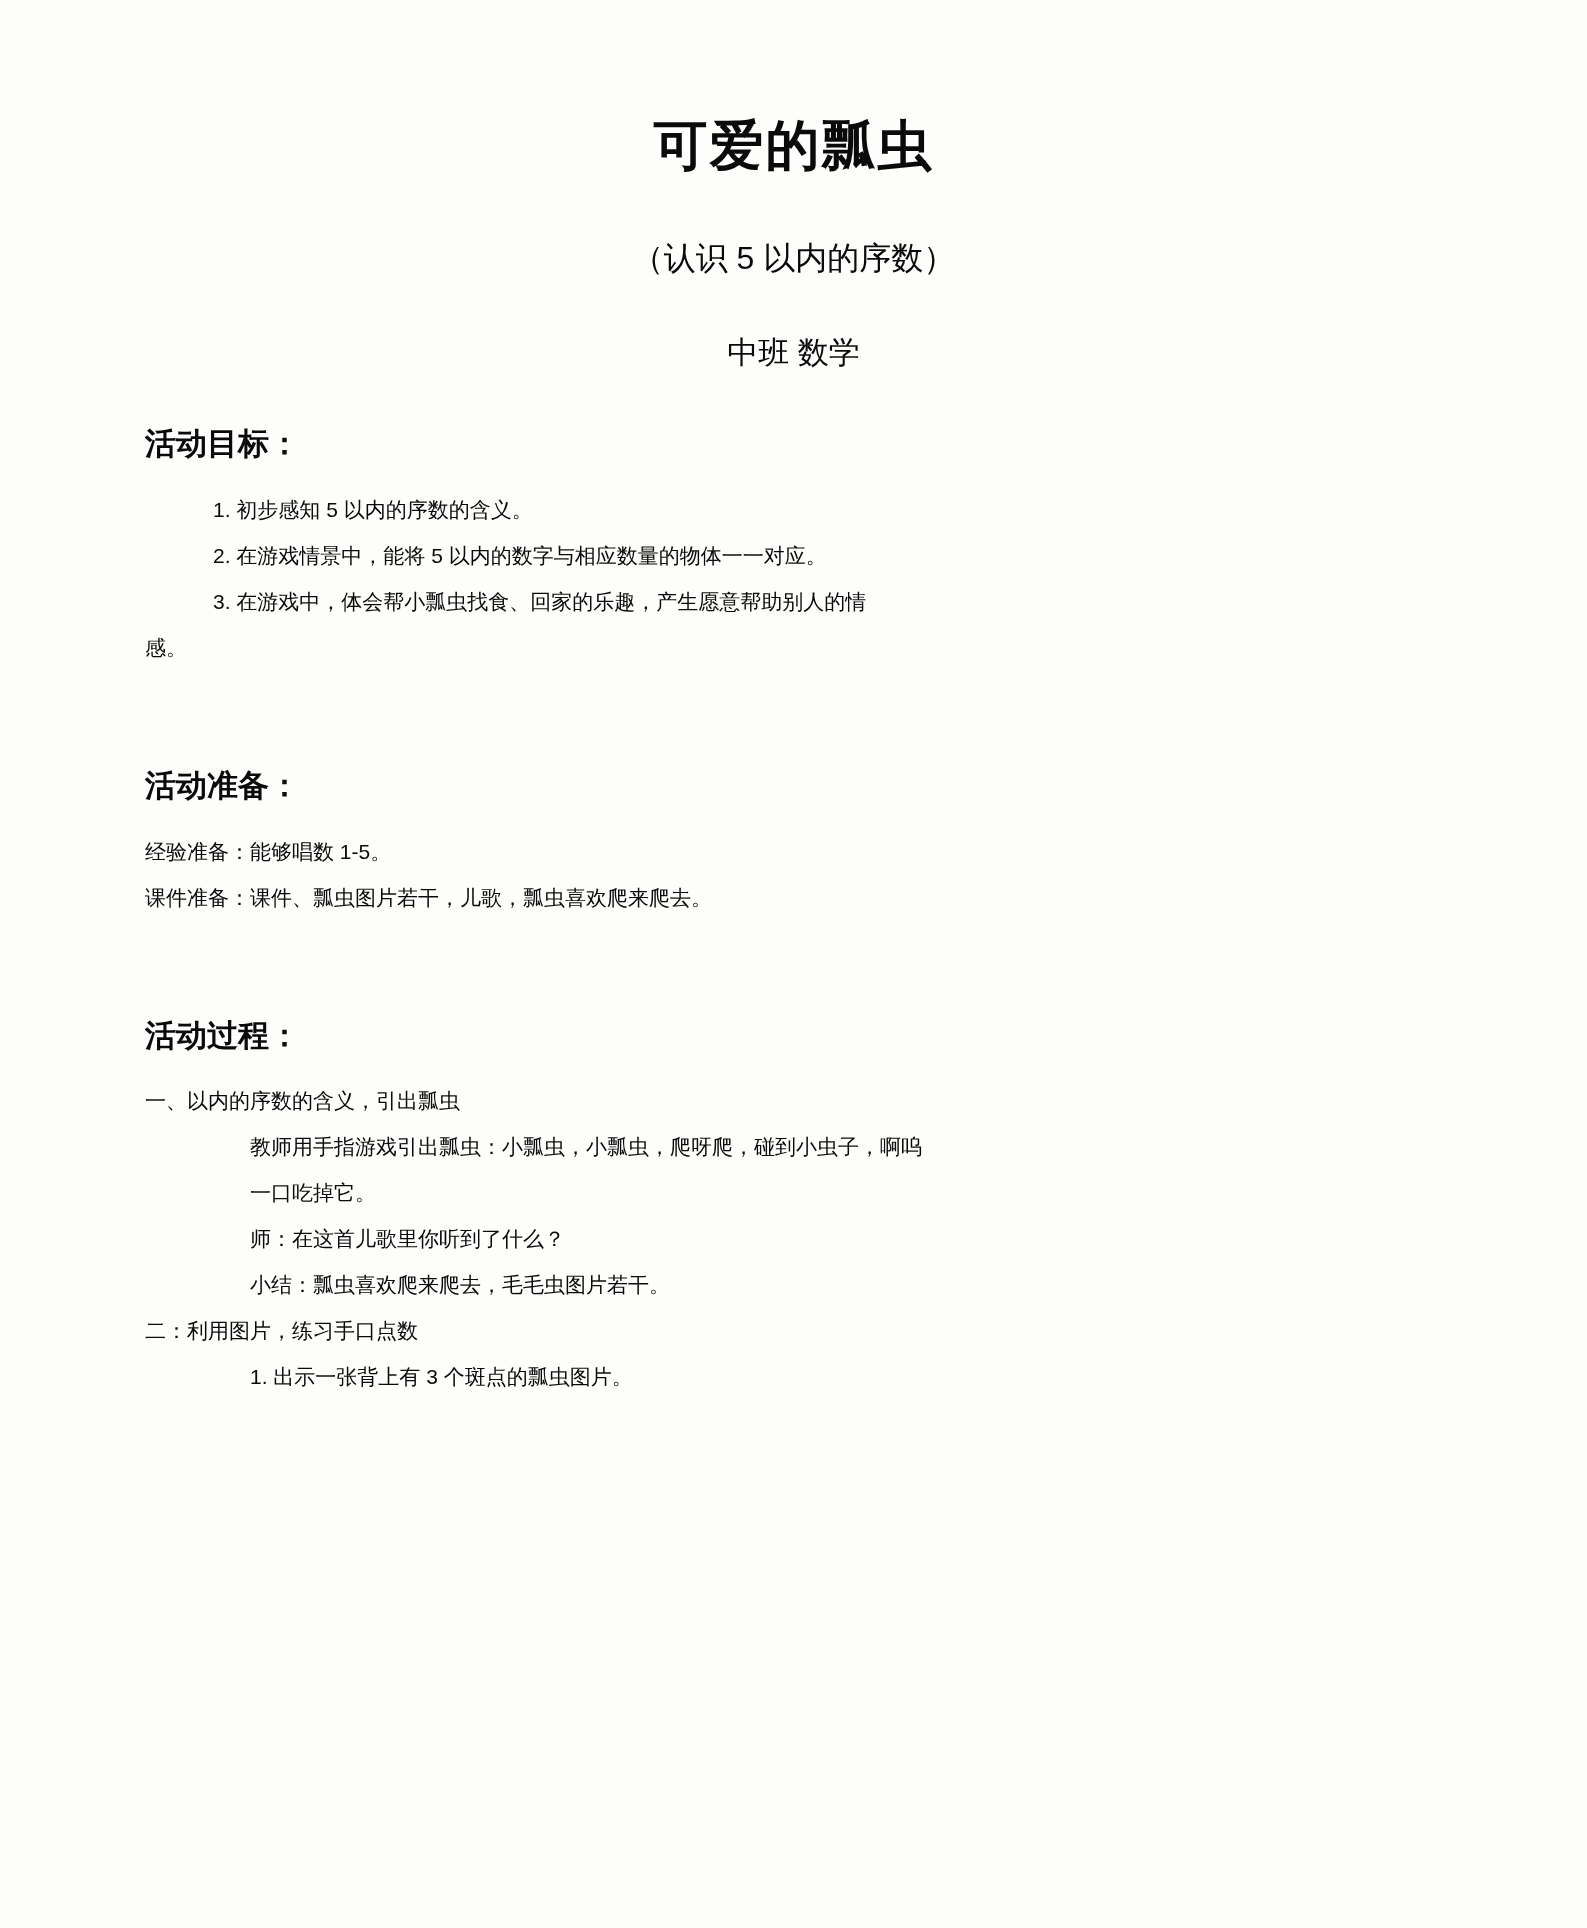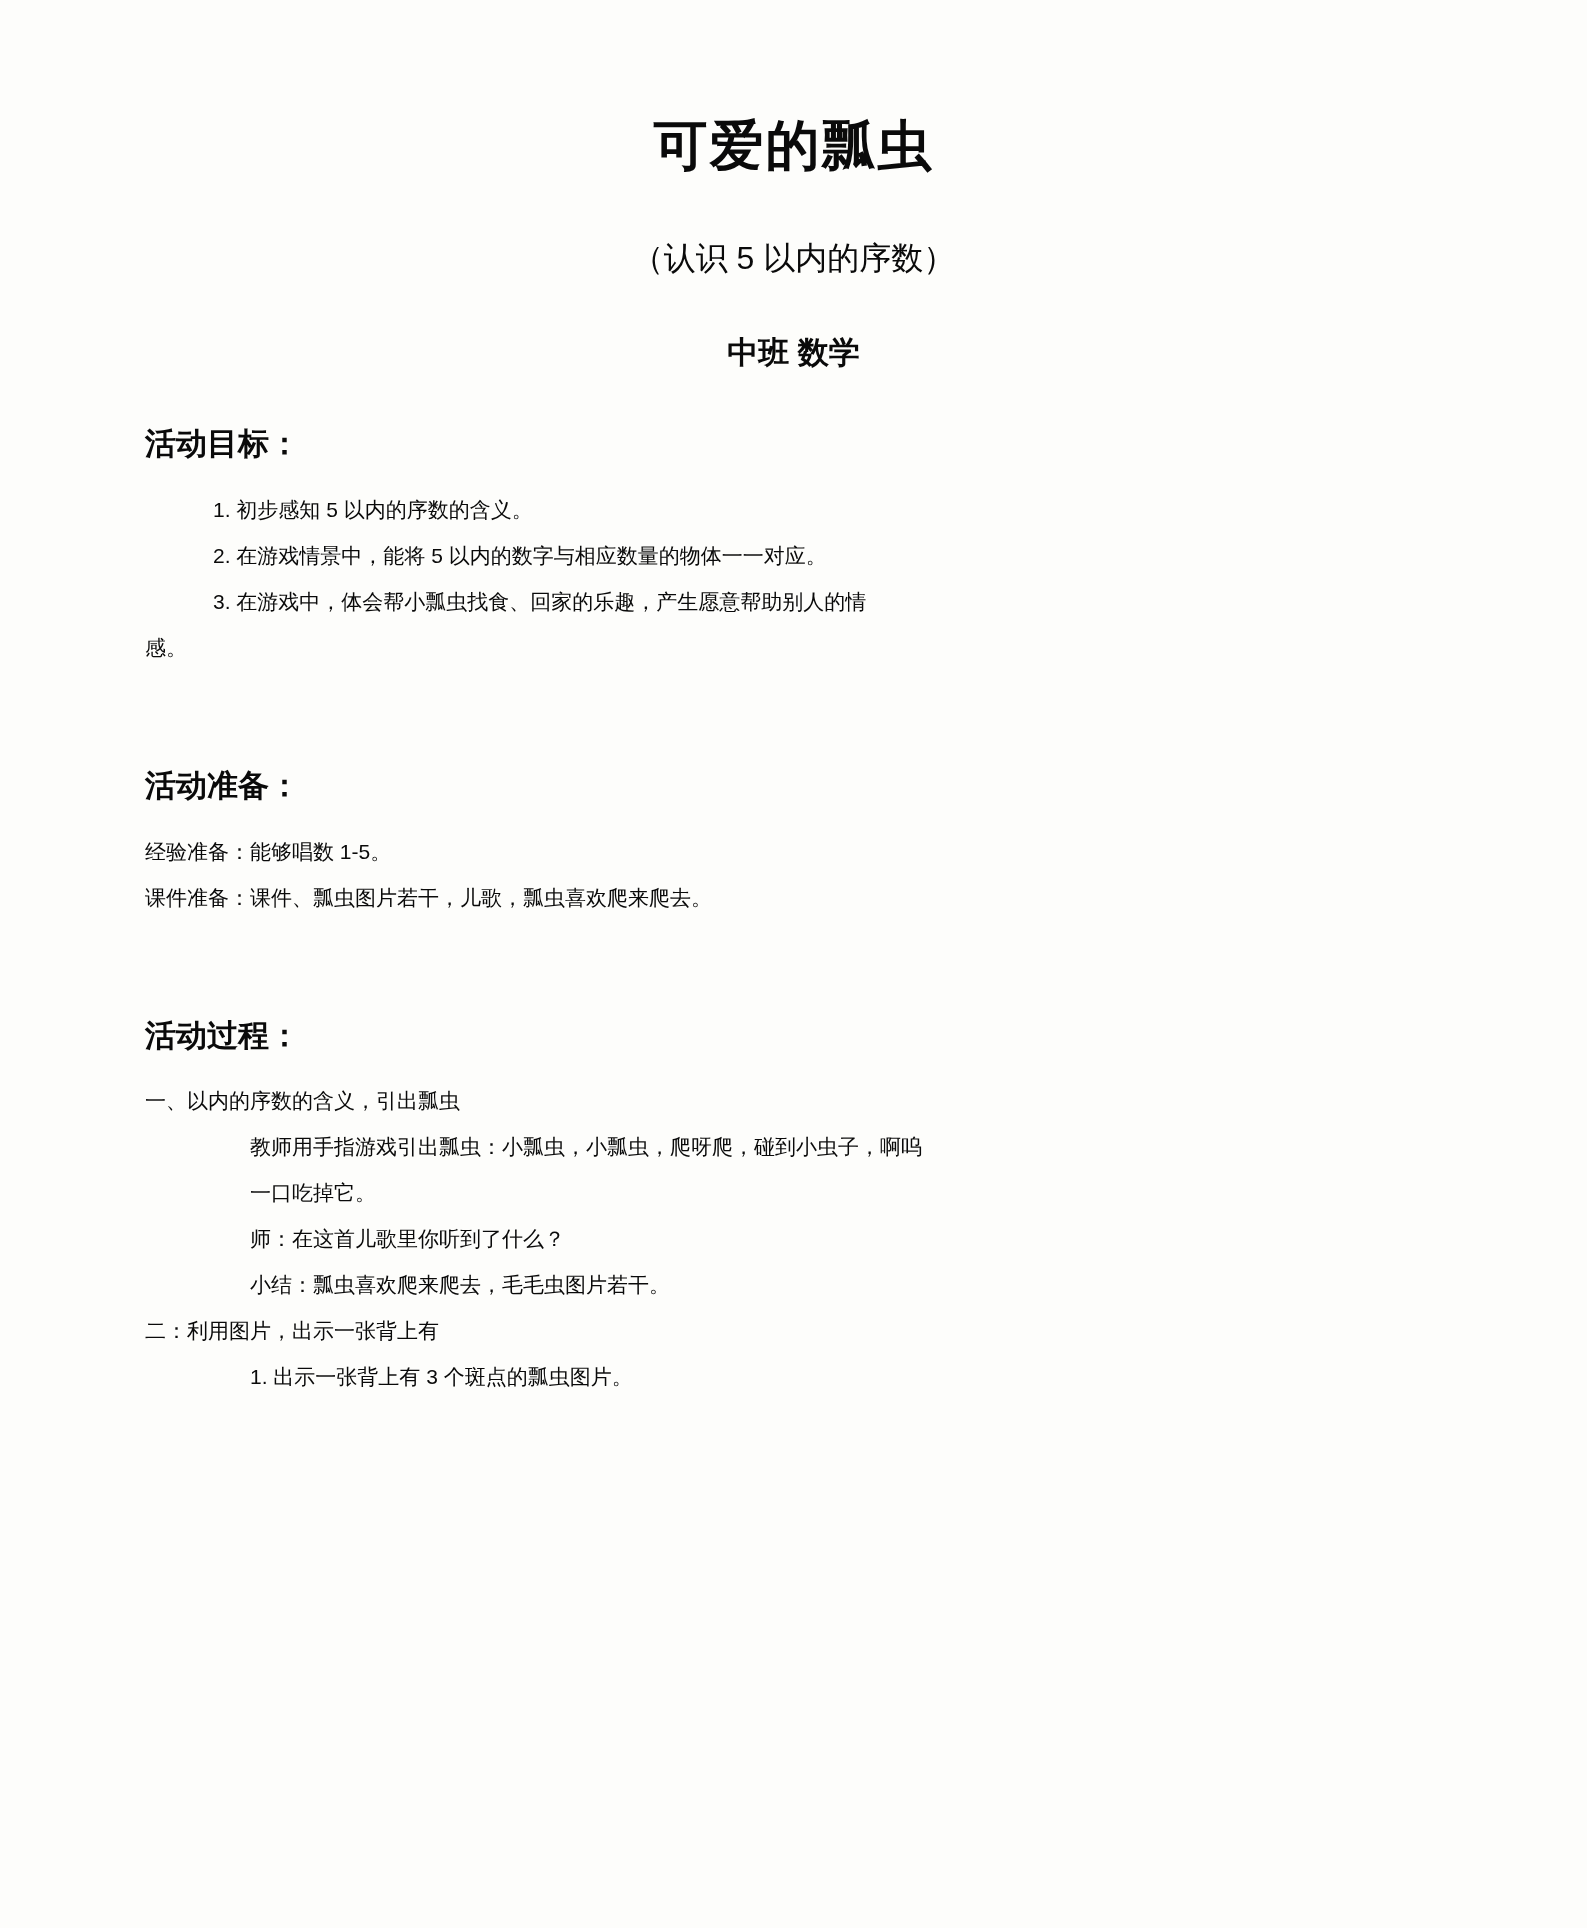--- a/index.html
+++ b/index.html
@@ -37,21 +37,21 @@
     text-align: center;
     font-size: 32px;
     font-weight: normal;
     margin: 16px;
     padding-top: 42px;
     line-height: 1.3;
   }
   .doc-meta {
     text-align: center;
     font-size: 31px;
-    font-weight: bold;
+    font-weight: normal;
     margin: 0;
     padding-top: 38px;
     line-height: 1.3;
   }
 
   
   .section-heading {
     font-size: 31px;
     font-weight: bold;
     line-height: 1.6;
@@ -110,17 +110,17 @@
   <div class="para">一、以内的序数的含义，引出瓢虫</div>
   <div class="sp-xs"></div>
   <div class="para indent-2">教师用手指游戏引出瓢虫：小瓢虫，小瓢虫，爬呀爬，碰到小虫子，啊呜</div>
   <div class="sp-xs"></div>
   <div class="para indent-2">一口吃掉它。</div>
   <div class="sp-xs"></div>
   <div class="para indent-2">师：在这首儿歌里你听到了什么？</div>
   <div class="sp-xs"></div>
   <div class="para indent-2">小结：瓢虫喜欢爬来爬去，毛毛虫图片若干。</div>
   <div class="sp-xs"></div>
-  <div class="para">二：利用图片，出示一张背上有</div>
+  <div class="para">二：利用图片，练习手口点数</div>
   <div class="sp-xs"></div>
   <div class="para indent-2">1. 出示一张背上有 3 个斑点的瓢虫图片。</div>
 
 </div>
 
 </body></html>

